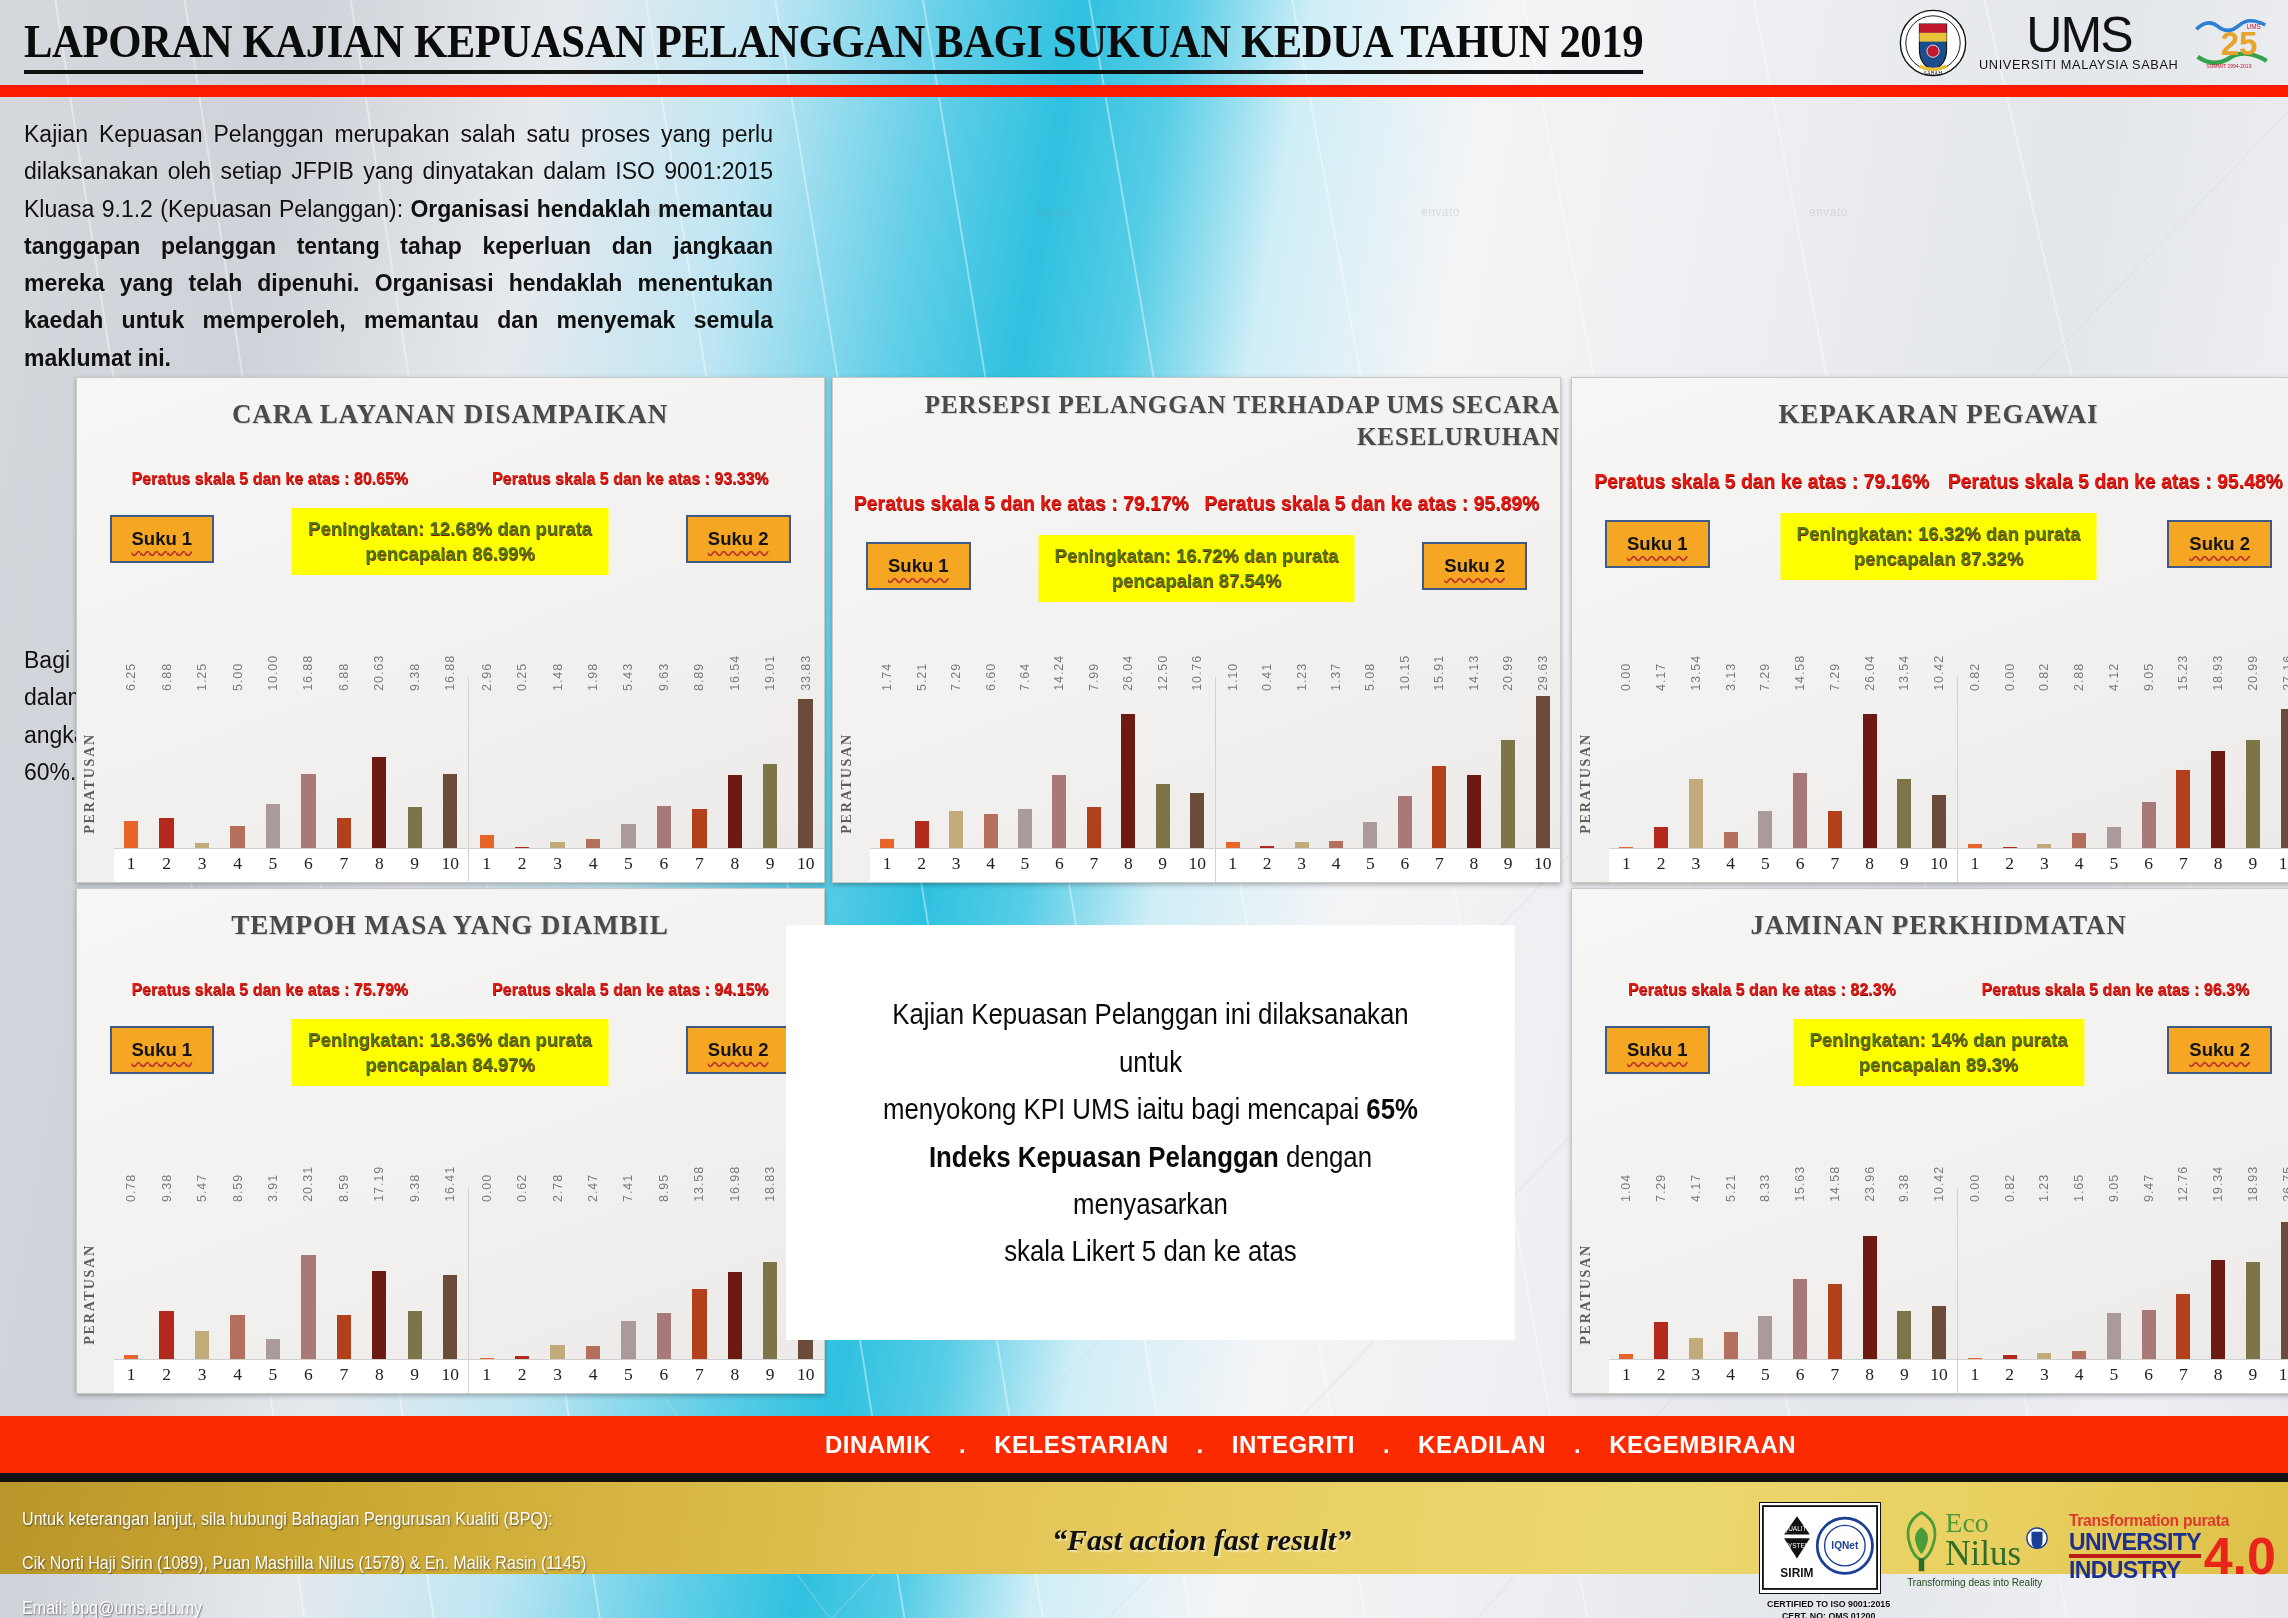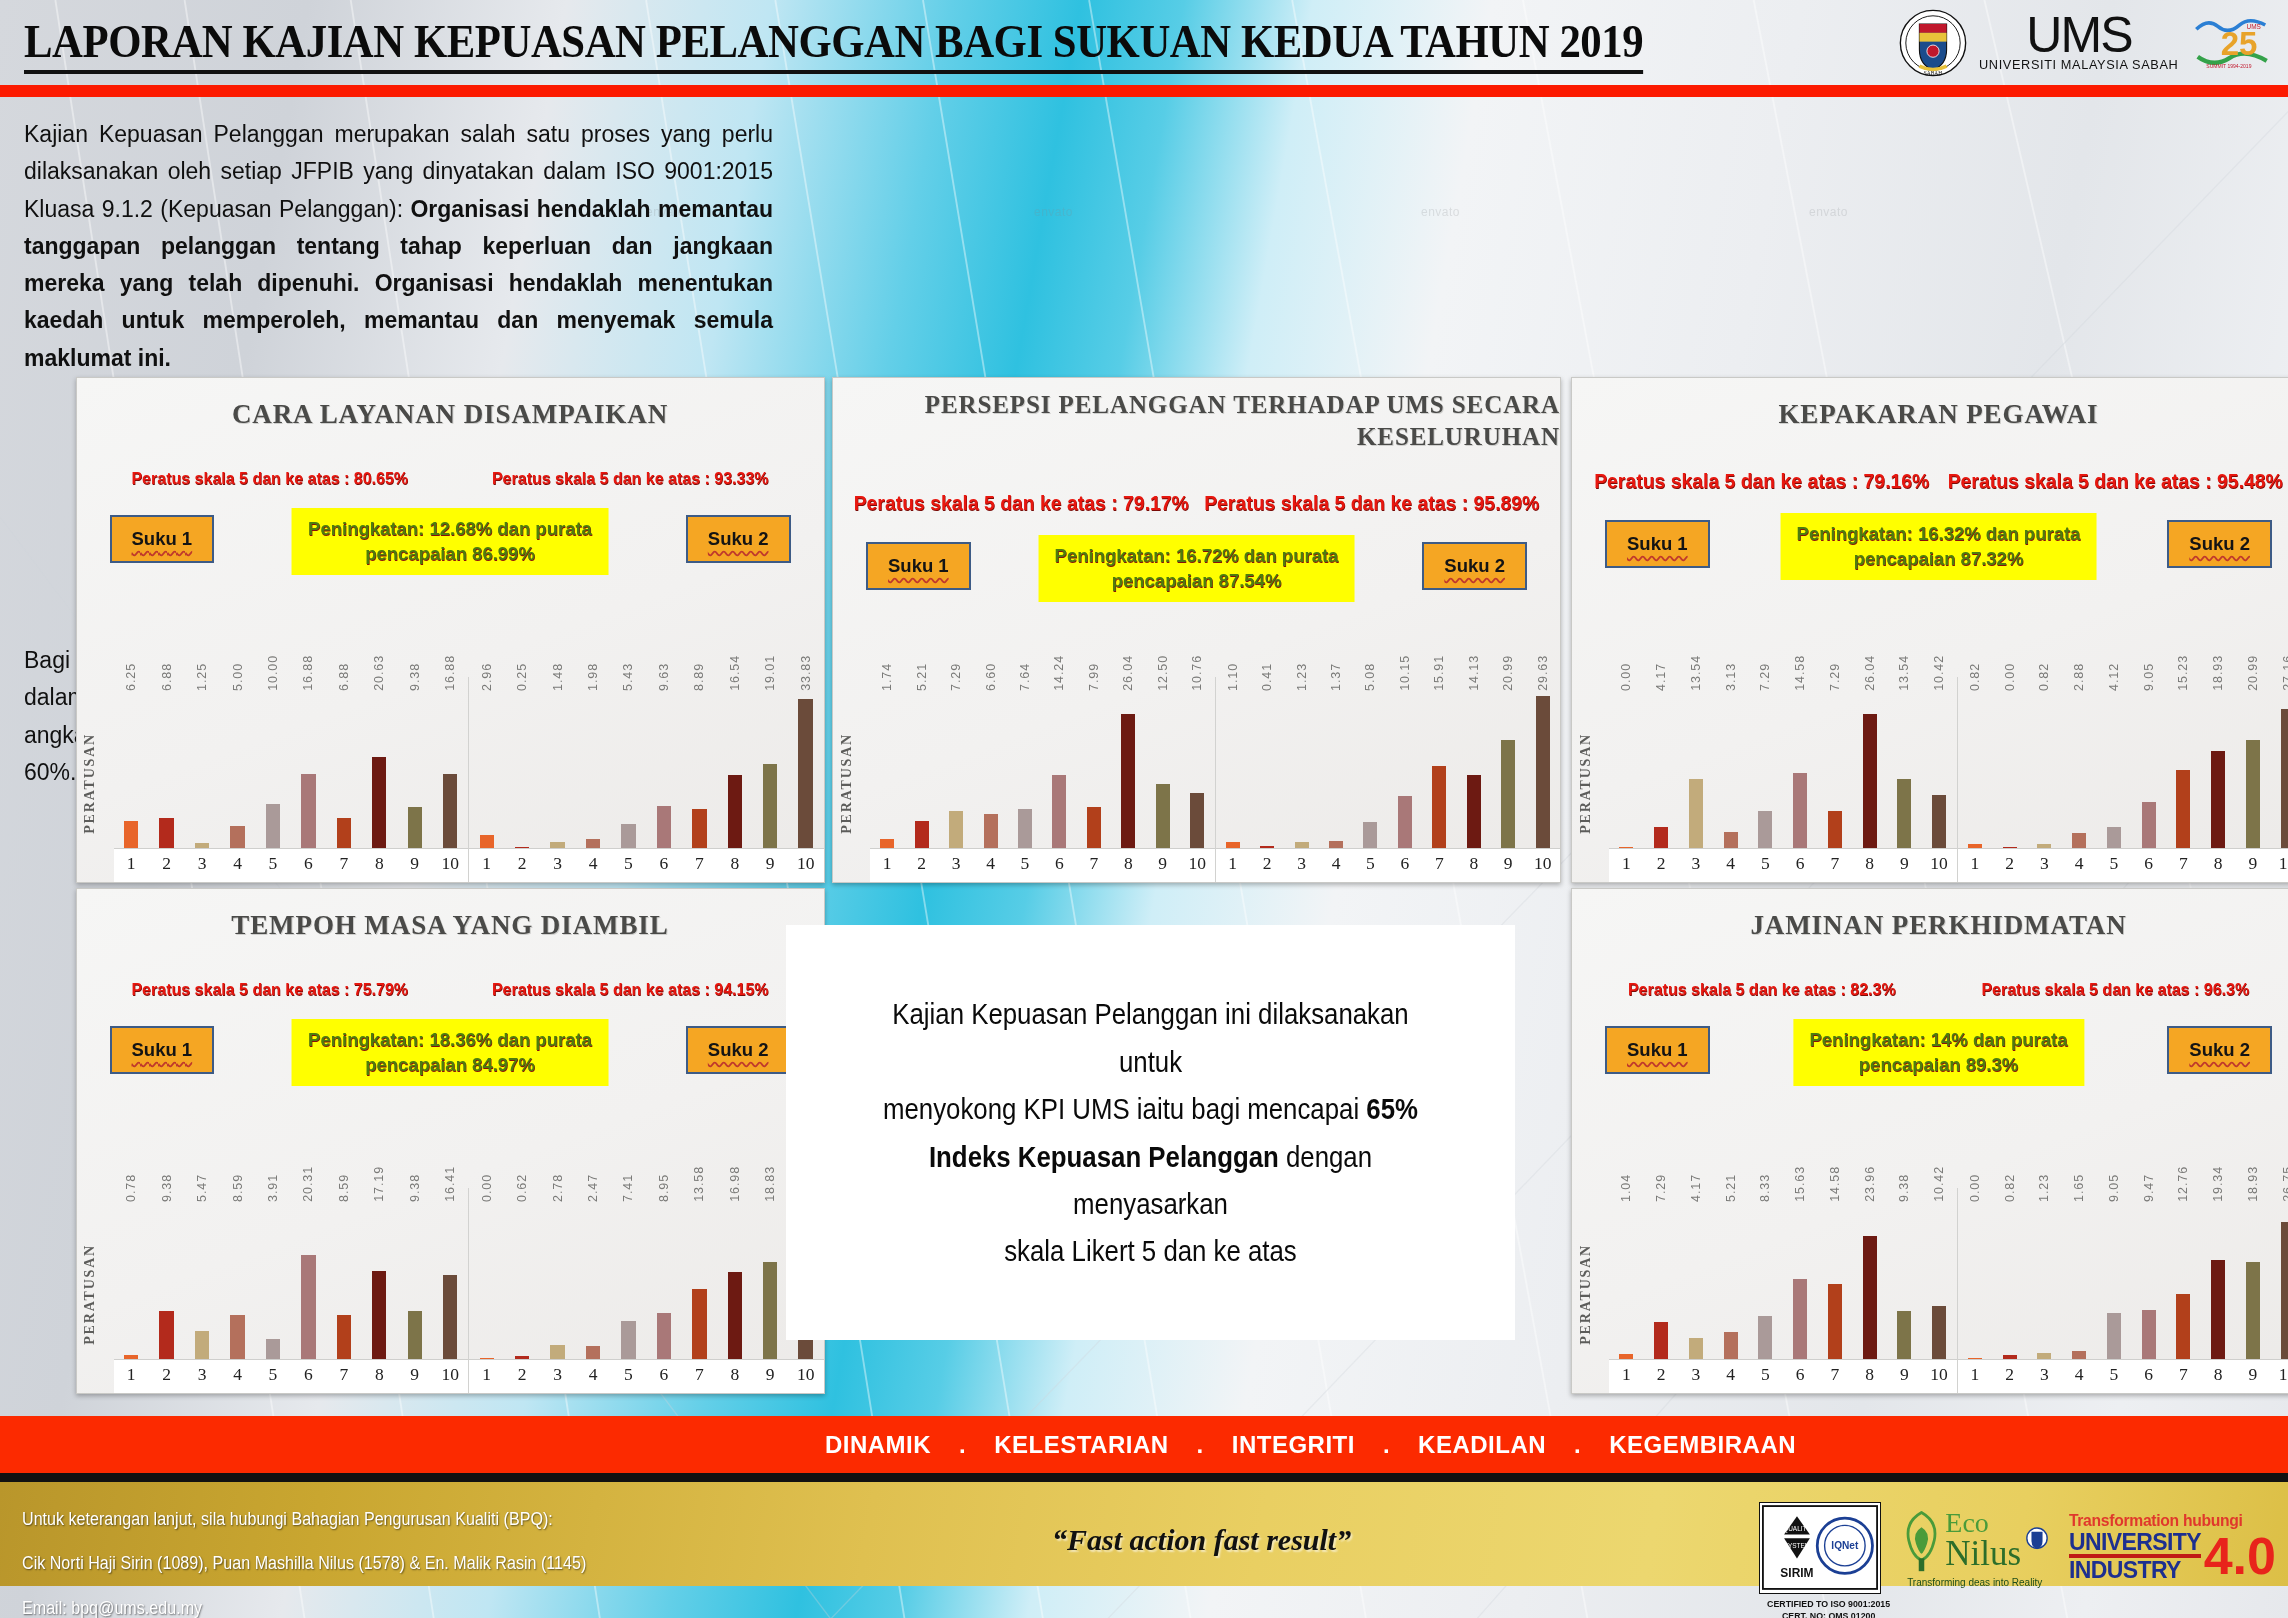--- a/index.html
+++ b/index.html
@@ -231,21 +231,21 @@
     font-family: "Liberation Sans", sans-serif;
     display: flex; gap: 28px; align-items: center;
     padding-left: 332px;
   }
   .values-bar .dot { font-size: 24px; }
   .black-strip {
     position: absolute; left: 0; top: 1473px; width: 2289px; height: 9.2px;
     background: #111; z-index: 21;
   }
   .footer {
-    position: absolute; left: 0; top: 1482px; width: 2289px; height: 104px;
+    position: absolute; left: 0; top: 1482px; width: 2289px; height: 92px;
     background: linear-gradient(100deg,#b9962b 0%, #c9a630 14%, #dfc050 38%,
                  #e9cf62 55%, #ecd76f 72%, #e8cf5f 88%, #dcbf46 100%);
     z-index: 20;
   }
   .footer-contact {
     position: absolute; left: 22px; top: 14.8px;
     font-family: "Liberation Sans", sans-serif;
     font-size: 17.5px; color: #fff;
     text-shadow: 0.9px 0.9px 1.8px rgba(0,0,0,.55);
     line-height: 2.55;
@@ -1098,21 +1098,21 @@
           <div class="eco-bot">Nilus</div>
         </div>
         <svg width="24" height="28" viewBox="0 0 26 30">
           <circle cx="13" cy="13" r="11" fill="#fff" stroke="#1b3f94" stroke-width="1.5"></circle>
           <path d="M7 6 h12 v10 q0 7 -6 9 q-6 -2 -6 -9z" fill="#1b3f94"></path>
         </svg>
       </div>
       <div class="eco-tag">Transforming  deas into Reality</div>
     </div>
     <div class="ui40">
-      <div class="t1">Transformation hubungi</div>
+      <div class="t1">Transformation purata</div>
       <div class="row2">
         <div class="stack">
           <div class="uni">UNIVERSITY</div>
           <div class="ind">INDUSTRY</div>
         </div>
         <div class="four0">4.0</div>
       </div>
     </div>
   </div>
 </div>

